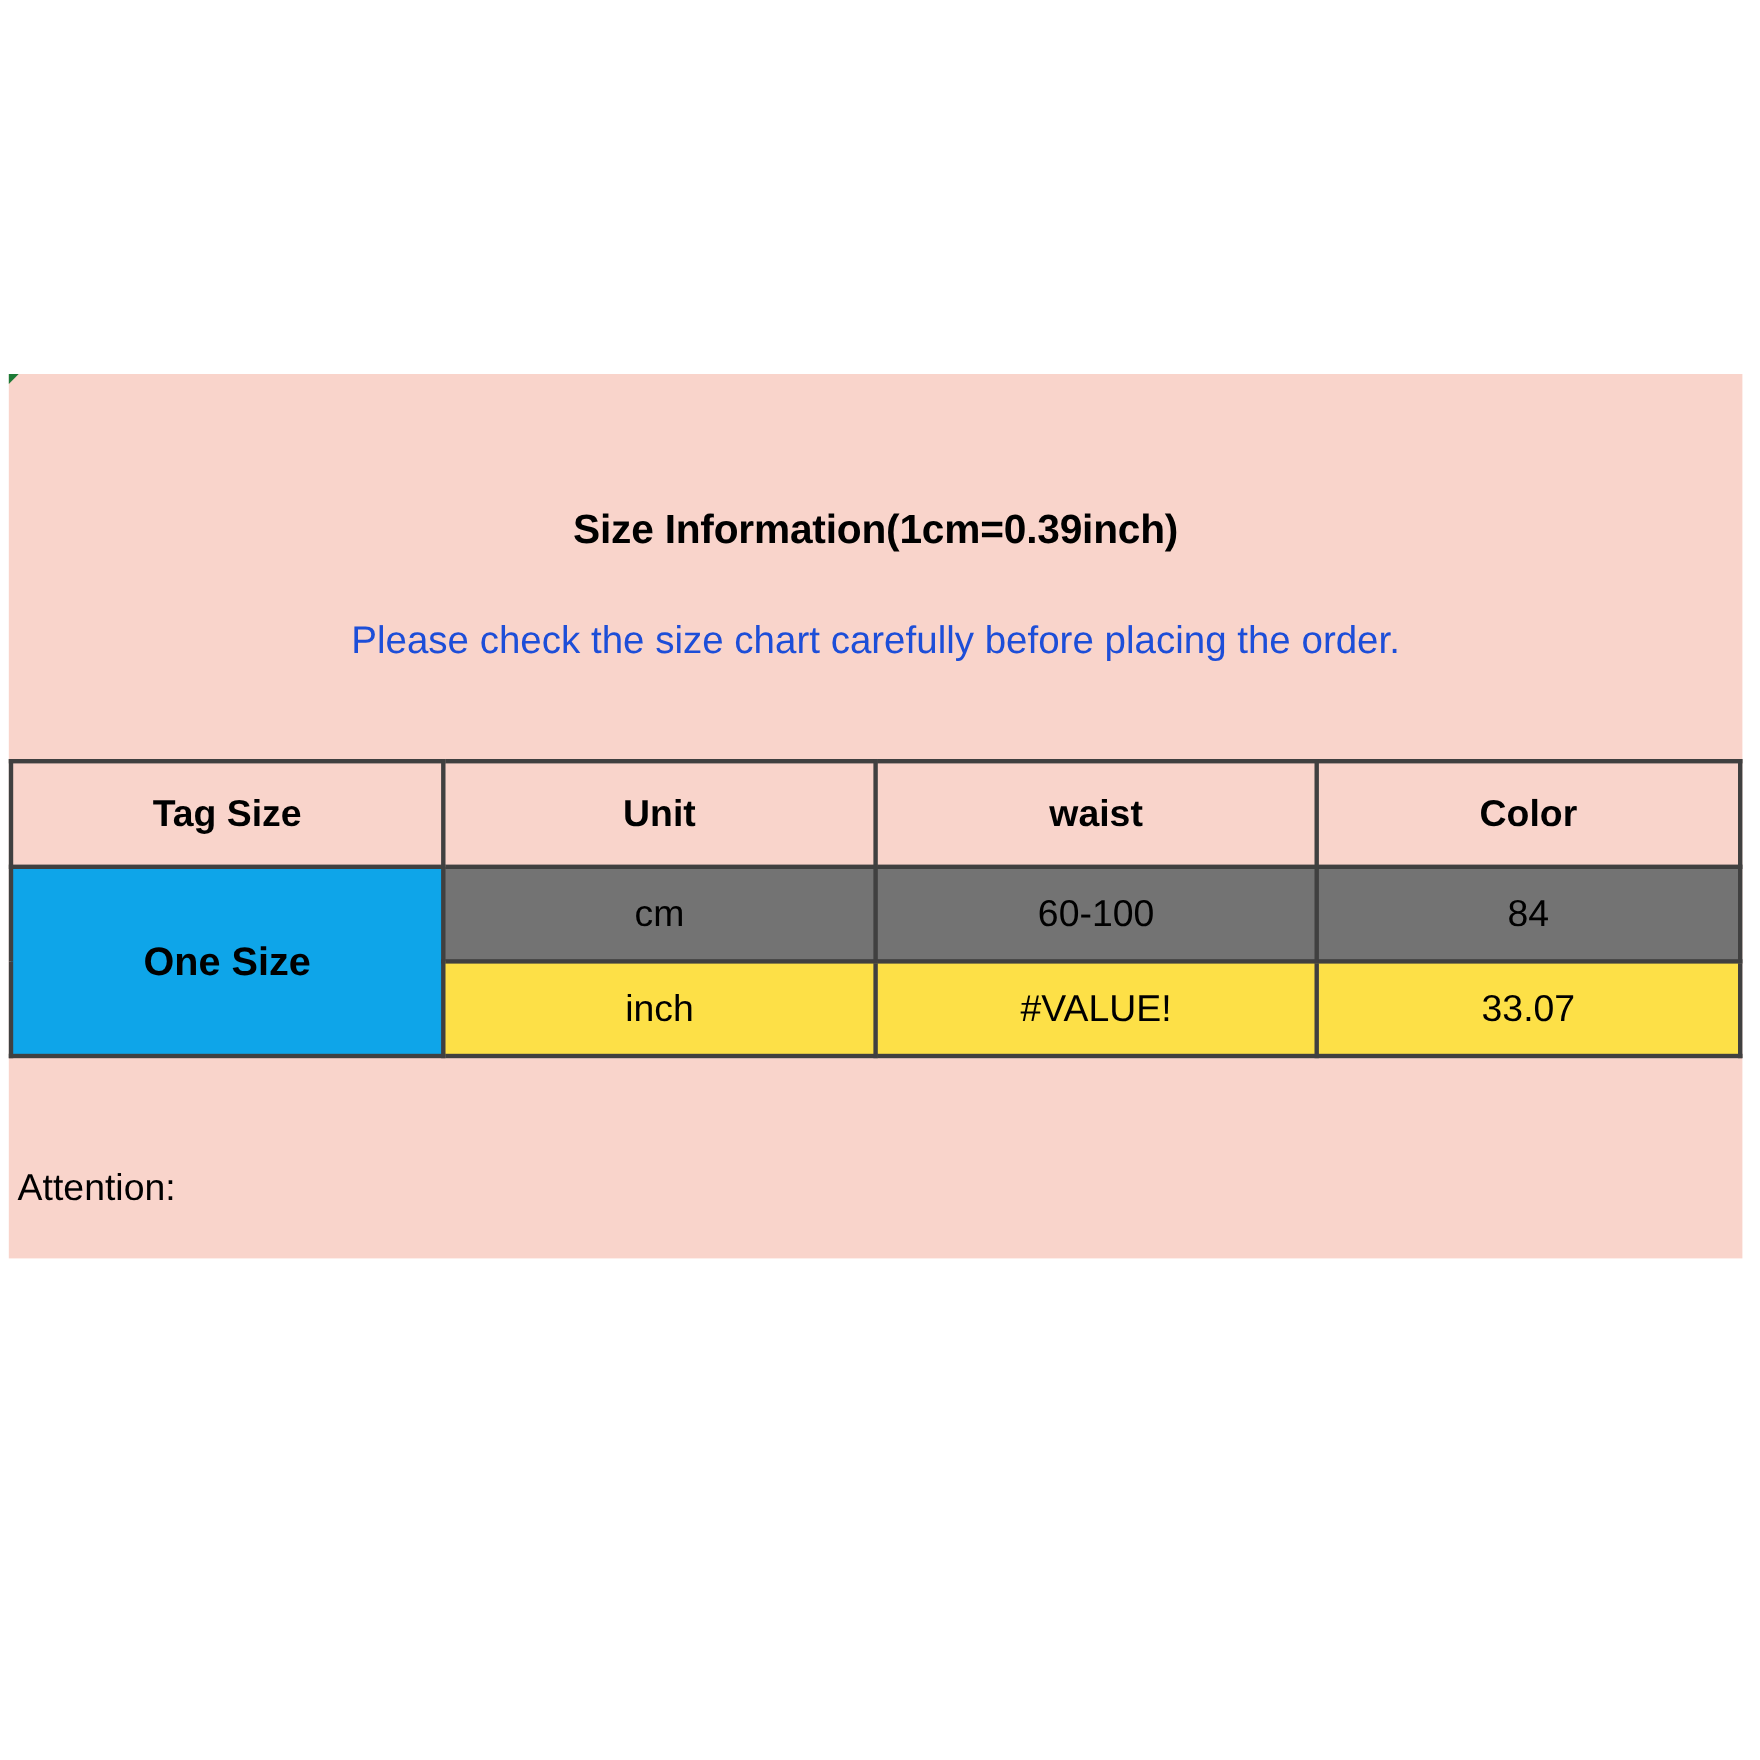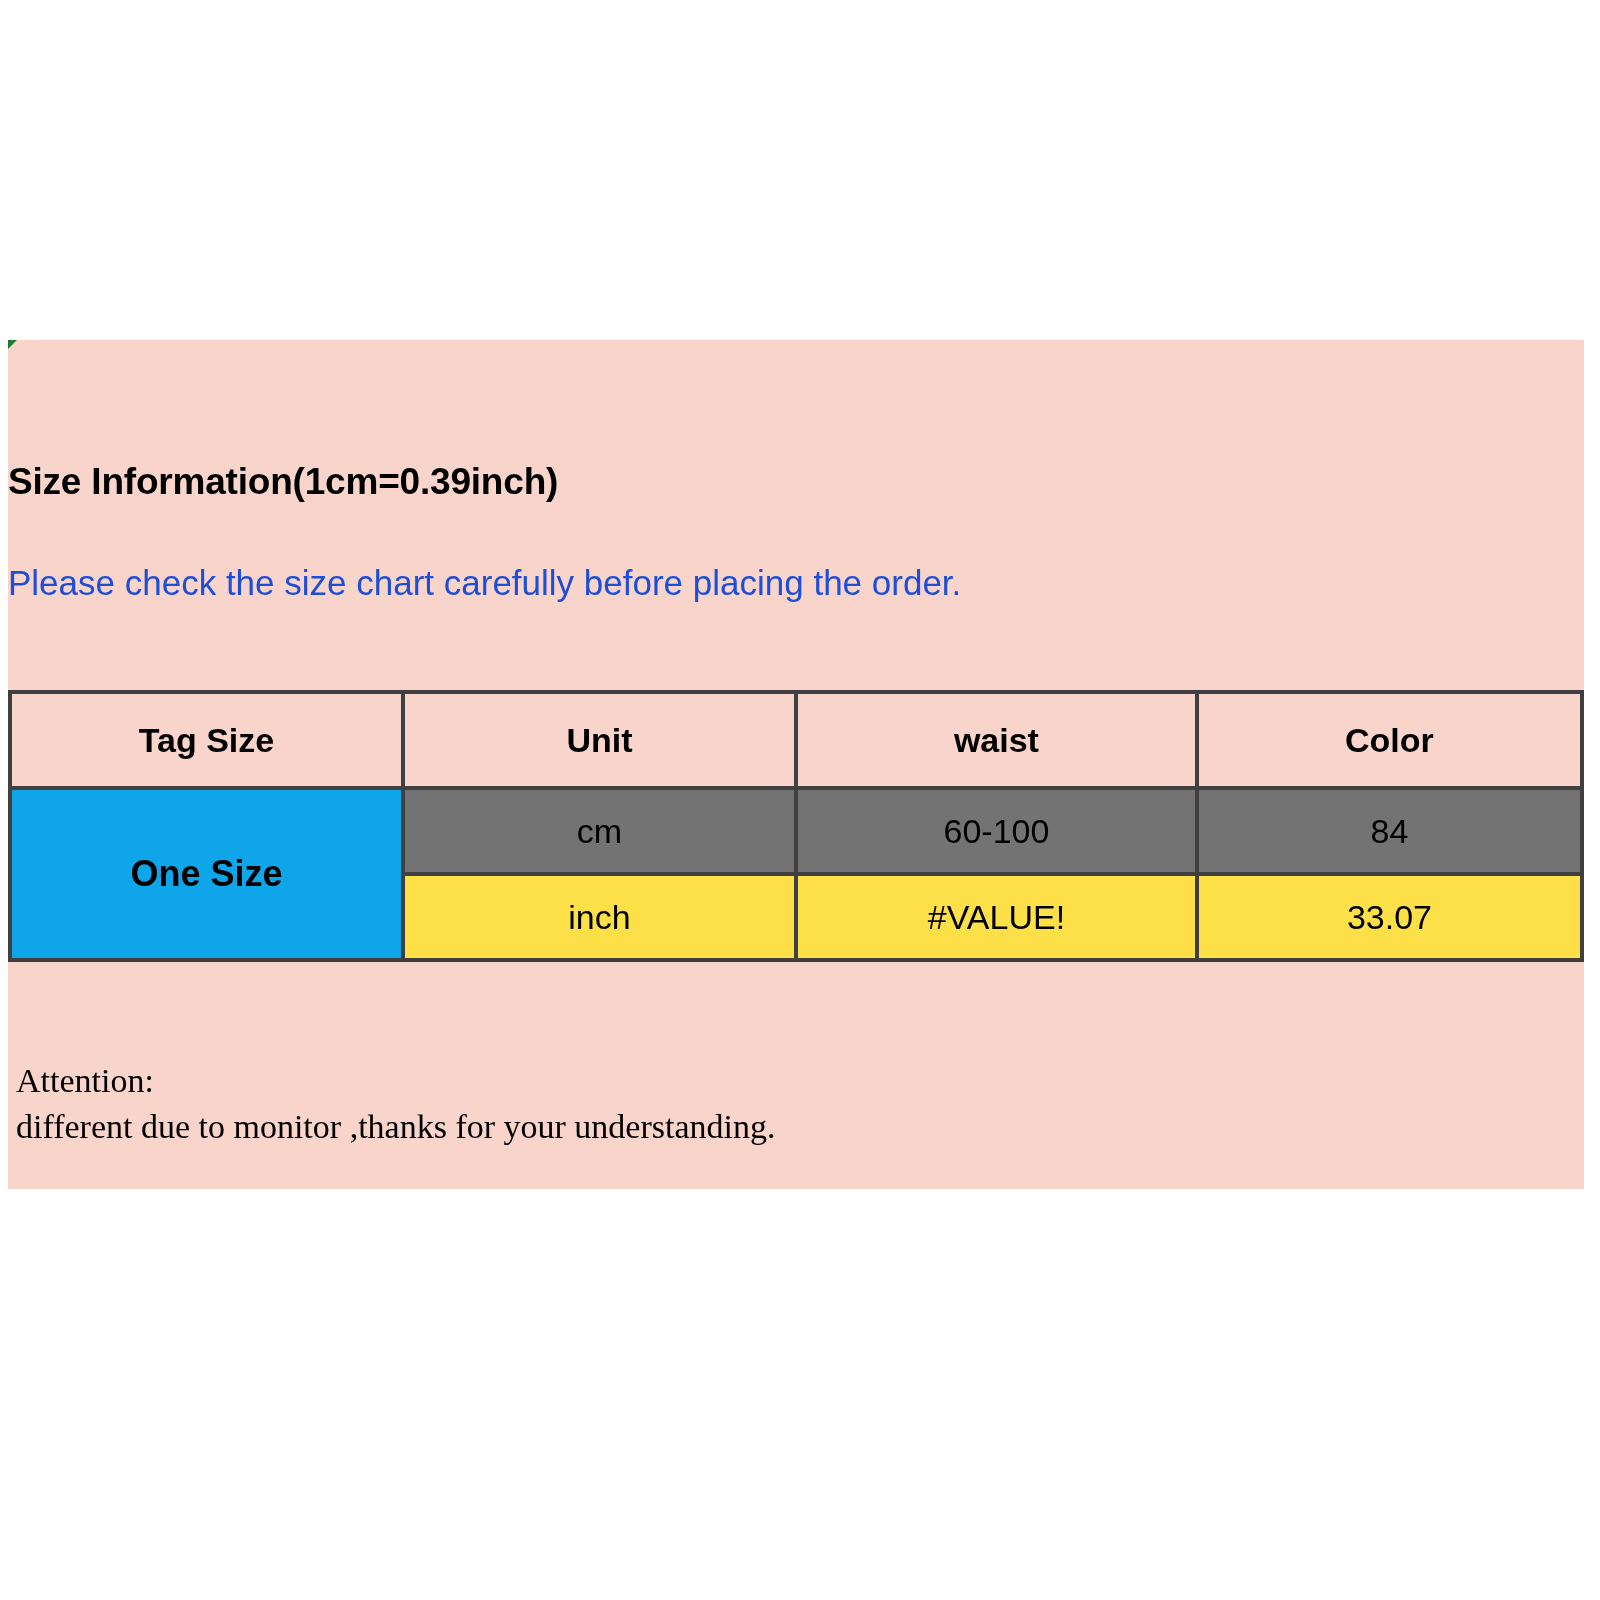--- a/index.html
+++ b/index.html
@@ -19,21 +19,21 @@
     position: absolute;
     left: 8px;
     top: 340px;
     width: 1576px;
     background: #f9d4cb;
     box-sizing: border-box;
   }
 
   .header-block {
     padding: 60px 0 40px 0;
-    text-align: left;
+    text-align: center;
   }
 
   .title {
     font-size: 37px;
     font-weight: bold;
     color: #000000;
     letter-spacing: -0.2px;
     margin: 60px 0 0 0;
     line-height: 1.2;
   }
@@ -87,21 +87,20 @@
     background: #737373;
   }
 
   .col-tag { width: 25%; }
   .col-unit { width: 25%; }
   .col-waist { width: 25.5%; }
   .col-length { width: 24.5%; }
 
   .attention-block {
     padding: 96px 8px 40px 8px;
-    font-family: Liberation Serif, serif;
   }
 
   .attention-line {
     font-size: 34px;
     color: #000000;
     line-height: 1.33;
     white-space: nowrap;
   }
 
   .corner-mark {
@@ -154,16 +153,15 @@
       <tr>
         <td class="body-cell">inch</td>
         <td class="body-cell">#VALUE!</td>
         <td class="body-cell">33.07</td>
       </tr>
     </tbody>
   </table>
 
   <div class="attention-block">
     <div class="attention-line">Attention:</div>
-    <div class="attention-line">different due to monitor ,thanks for your understanding.</div>
   </div>
 
 </div>
 
 </body></html>

